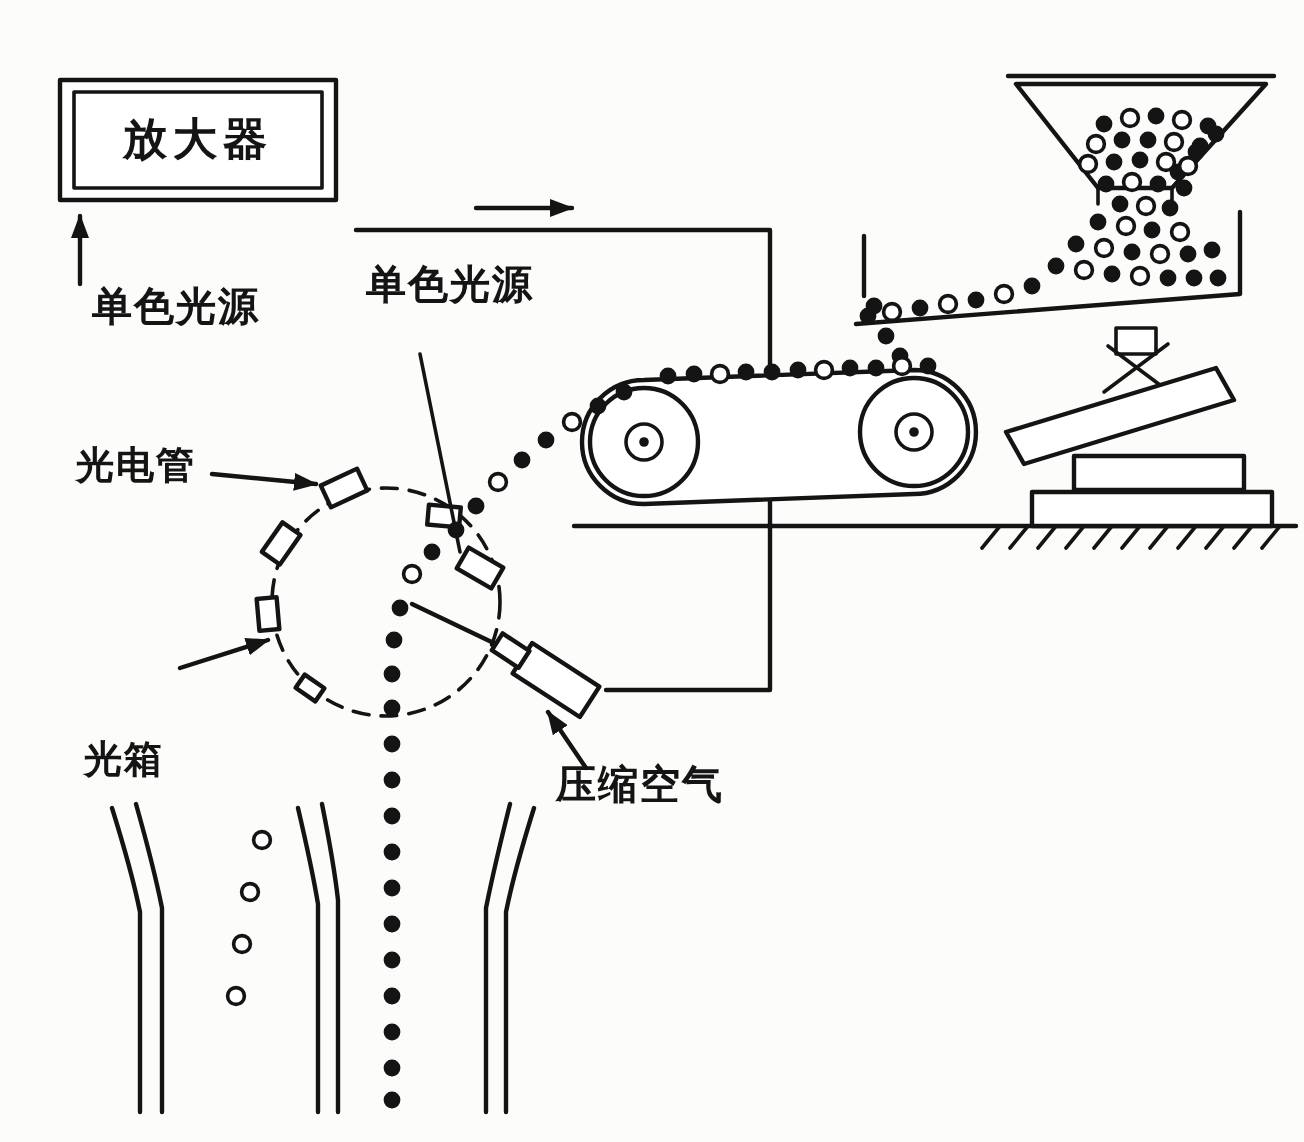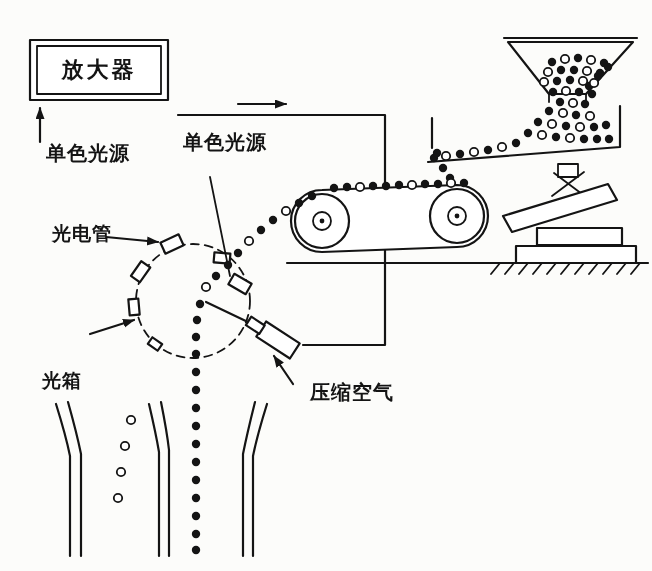--- a/index.html
+++ b/index.html
@@ -204,16 +204,16 @@
         <circle cx="570" cy="138" r="4.2" fill="#ffffff" stroke="#141414" stroke-width="1.8"></circle>
         <circle cx="502" cy="147" r="4.2" fill="#ffffff" stroke="#141414" stroke-width="1.8"></circle>
         <circle cx="474" cy="152" r="4.2" fill="#ffffff" stroke="#141414" stroke-width="1.8"></circle>
         <circle cx="446" cy="156" r="4.2" fill="#ffffff" stroke="#141414" stroke-width="1.8"></circle>
       </g>
   </svg>
 
   <div class="amp">放大器</div>
   <div class="lbl" style="left:46px;top:142px;">单色光源</div>
   <div class="lbl" style="left:183px;top:131px;">单色光源</div>
-  <div class="lbl small" style="left:38px;top:223px;margin-left:14px;">光电管</div>
+  <div class="lbl small" style="left:38px;top:223px;">光电管</div>
   <div class="lbl small" style="left:42px;top:322px;margin-top:48px;">光箱</div>
-  <div class="lbl" style="left:278px;top:381px;margin-left:32px;">压缩空气</div>
+  <div class="lbl" style="left:278px;top:381px;">压缩空气</div>
 </div>
 
 </body></html>

